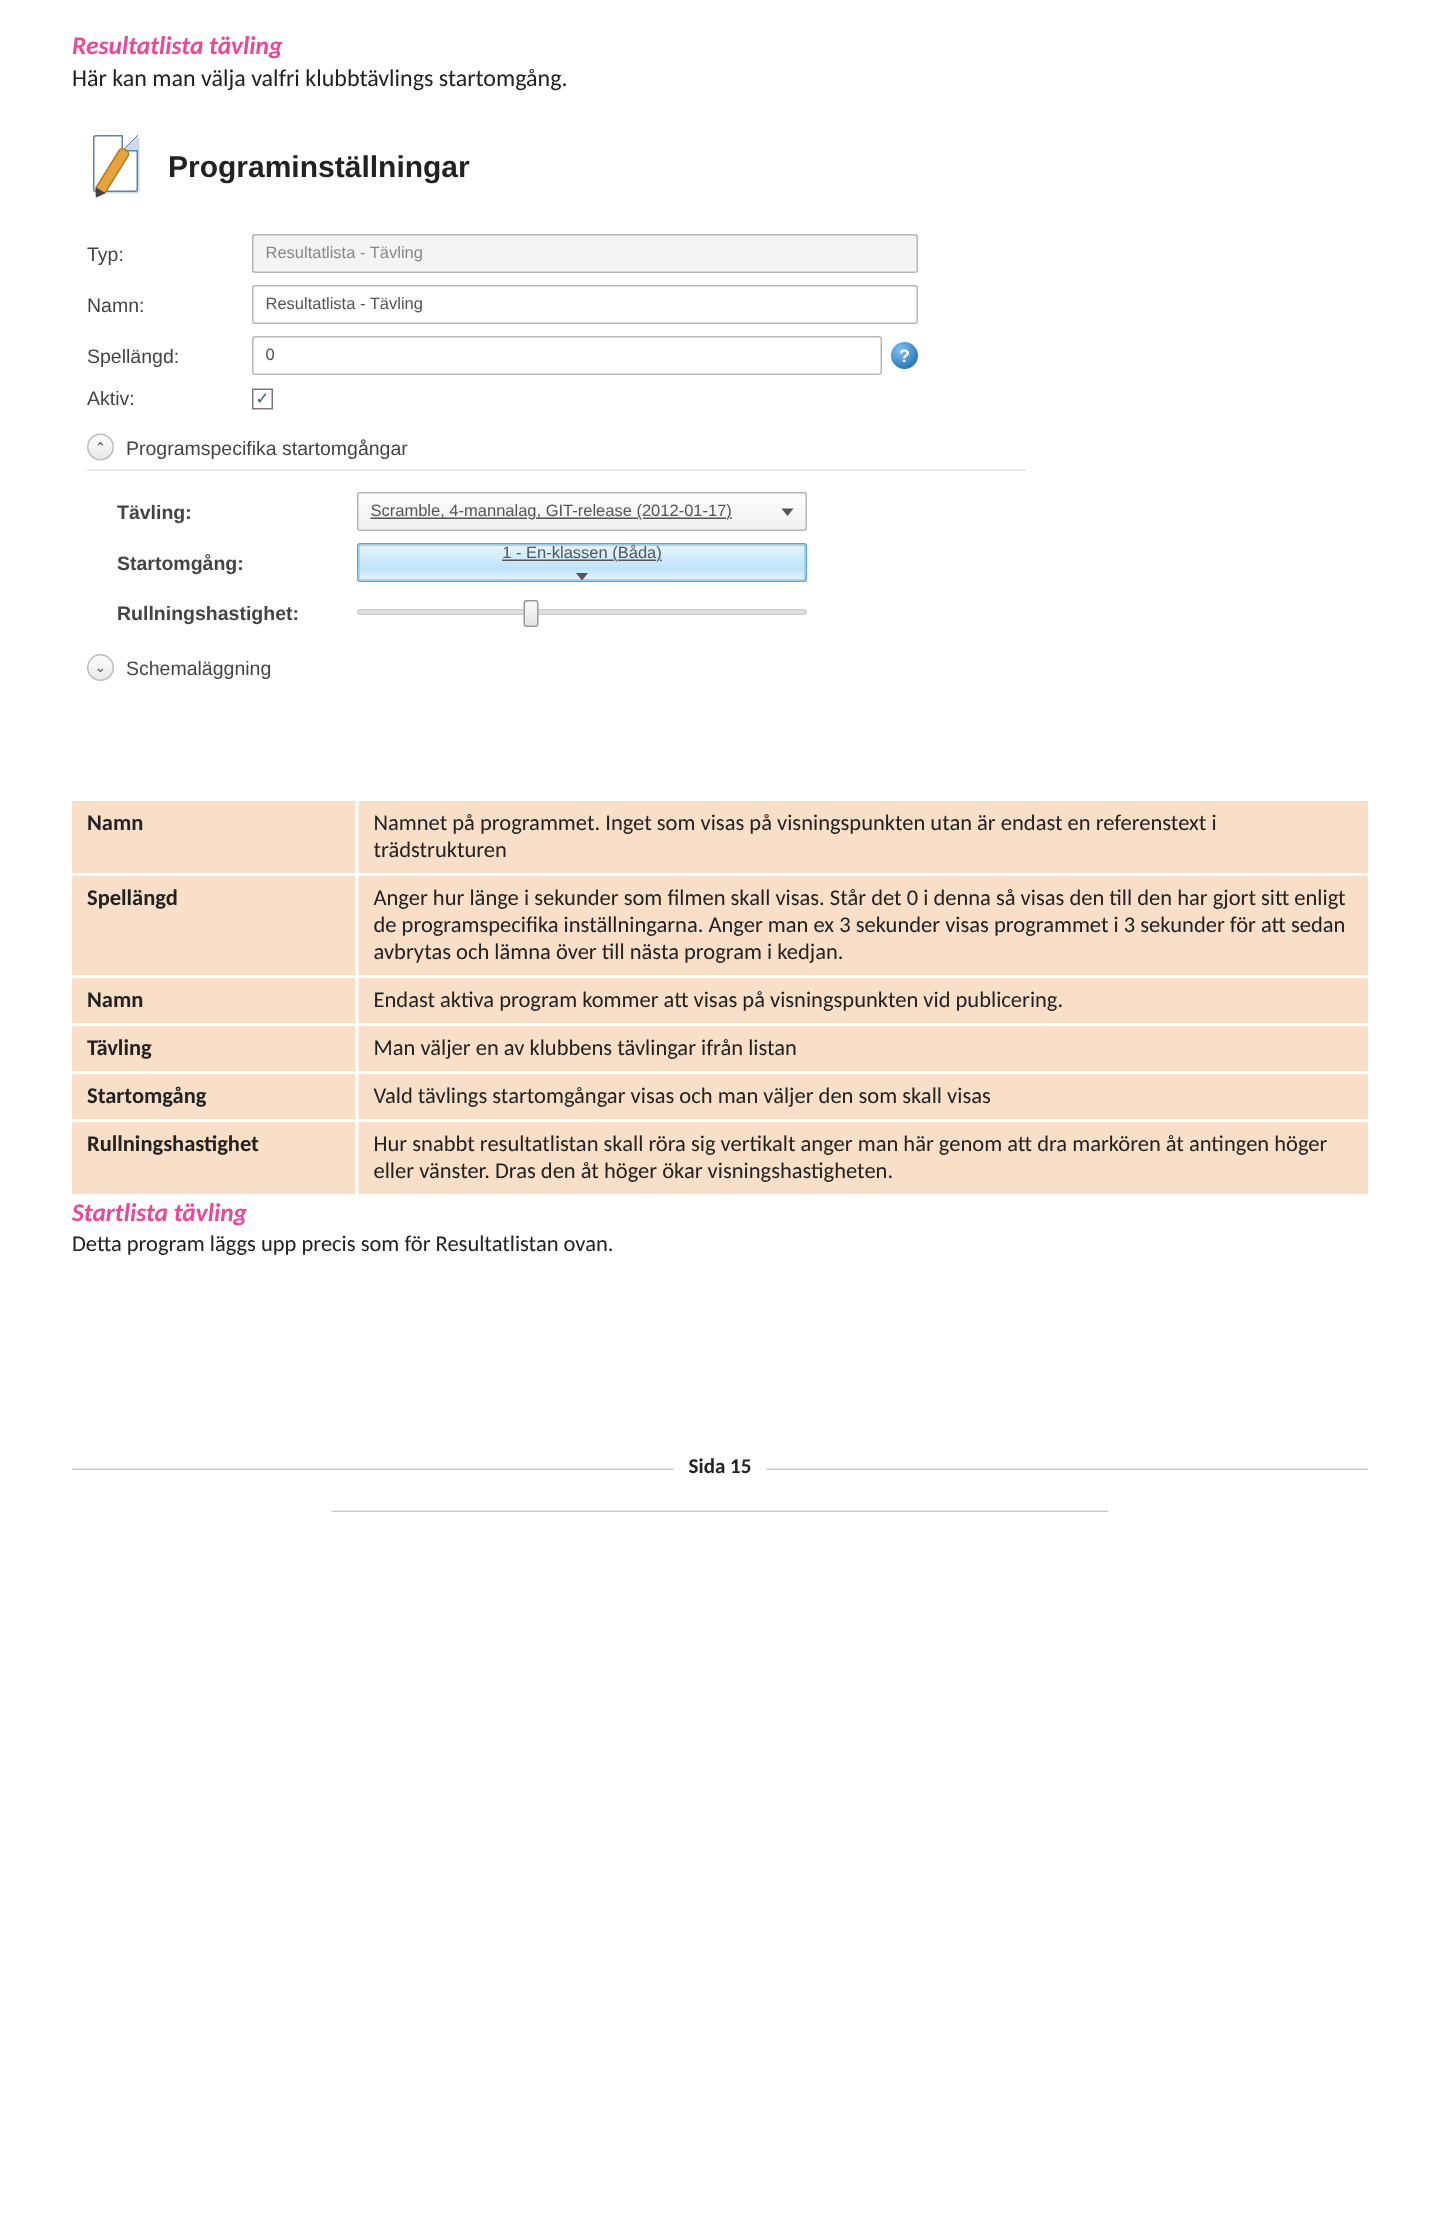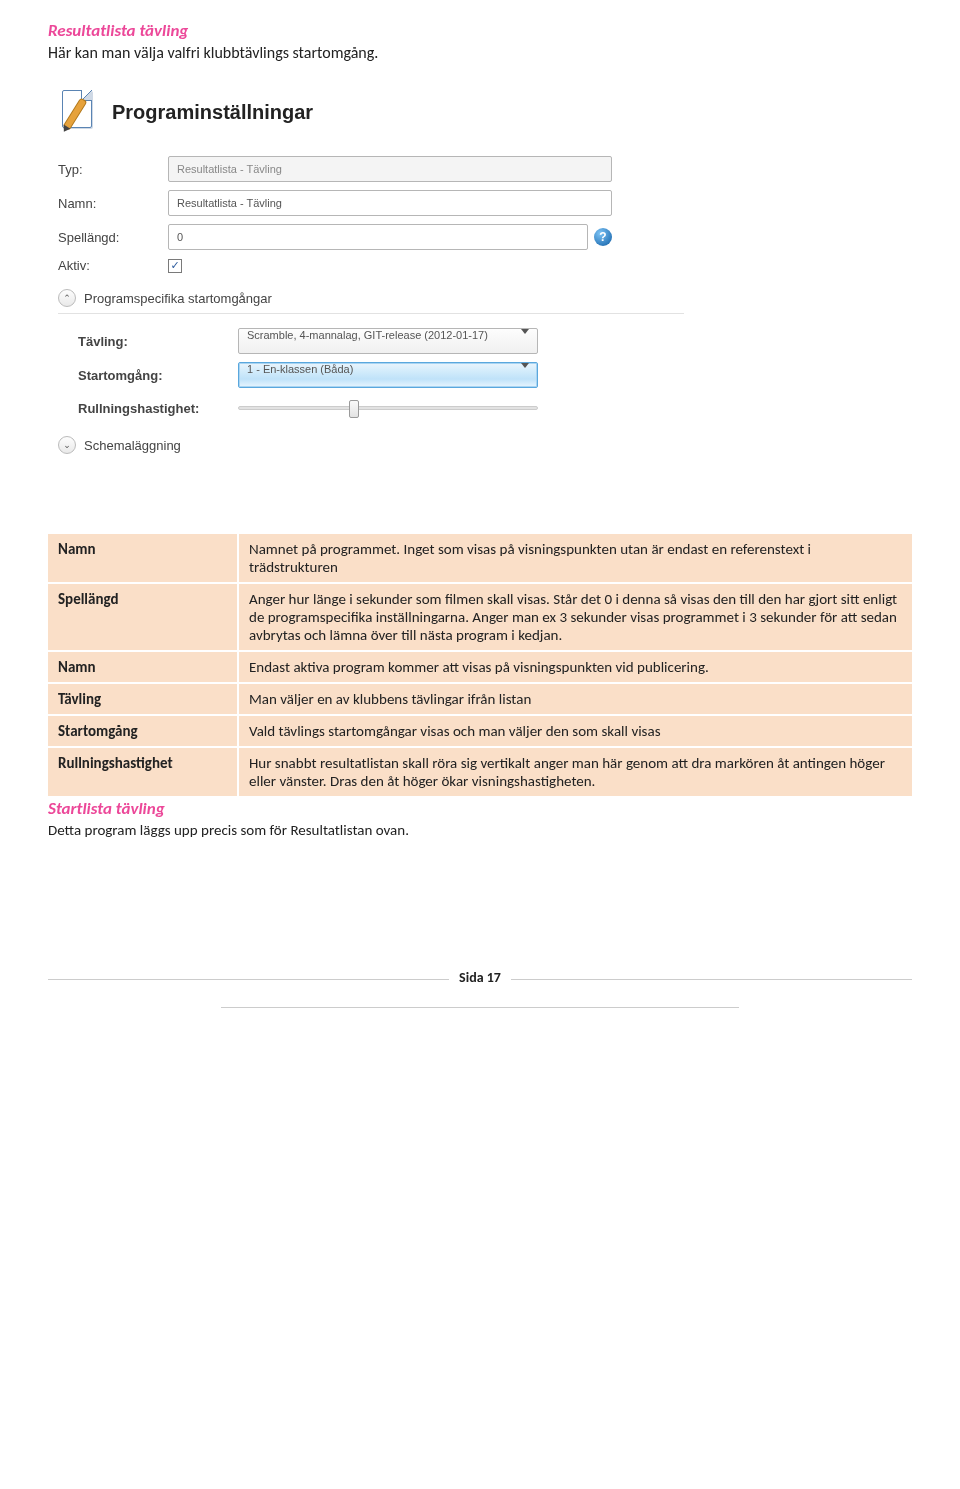--- a/index.html
+++ b/index.html
@@ -147,28 +147,31 @@
     border-top: 1px solid #e2e2e2;
     margin-left: 6px;
     padding-top: 6px;
   }
   .accordion-body .form-row { padding-left: 20px; }
   .accordion-body .lbl { width: 160px; font-size: 13px; }
 
   .combo {
     width: 300px;
     display: flex;
+    align-items: center;
     justify-content: space-between;
     background: linear-gradient(#fdfdfd,#f0f0f0);
     cursor: pointer;
+    text-decoration: underline;
   }
   .combo.active {
     border-color: #5aa7dd;
     background: linear-gradient(#eaf4fc,#d3ecfb,#bfe2f9,#e8f5fe);
     box-shadow: inset 0 0 0 1px #a8d4f2;
+    flex-direction: column;
   }
   .combo .caret {
     width: 0; height: 0;
     border-left: 4px solid transparent;
     border-right: 4px solid transparent;
     border-top: 5px solid #555;
   }
 
   .slider-track {
     position: relative;
@@ -330,15 +333,15 @@
         <td>Hur snabbt resultatlistan skall röra sig vertikalt anger man här genom att dra markören åt antingen höger eller vänster. Dras den åt höger ökar visningshastigheten.</td>
       </tr>
     </tbody>
 </table>
 
 <div class="heading-blue" style="margin-top:2px;">Startlista tävling</div>
 <div>Detta program läggs upp precis som för Resultatlistan ovan.</div>
 
 <div class="footer">
   <hr class="footer-line">
-  <span class="footer-label">Sida 17</span>
+  <span class="footer-label">Sida 15</span>
   <hr class="footer-line short">
 </div>
 
 </body></html>

